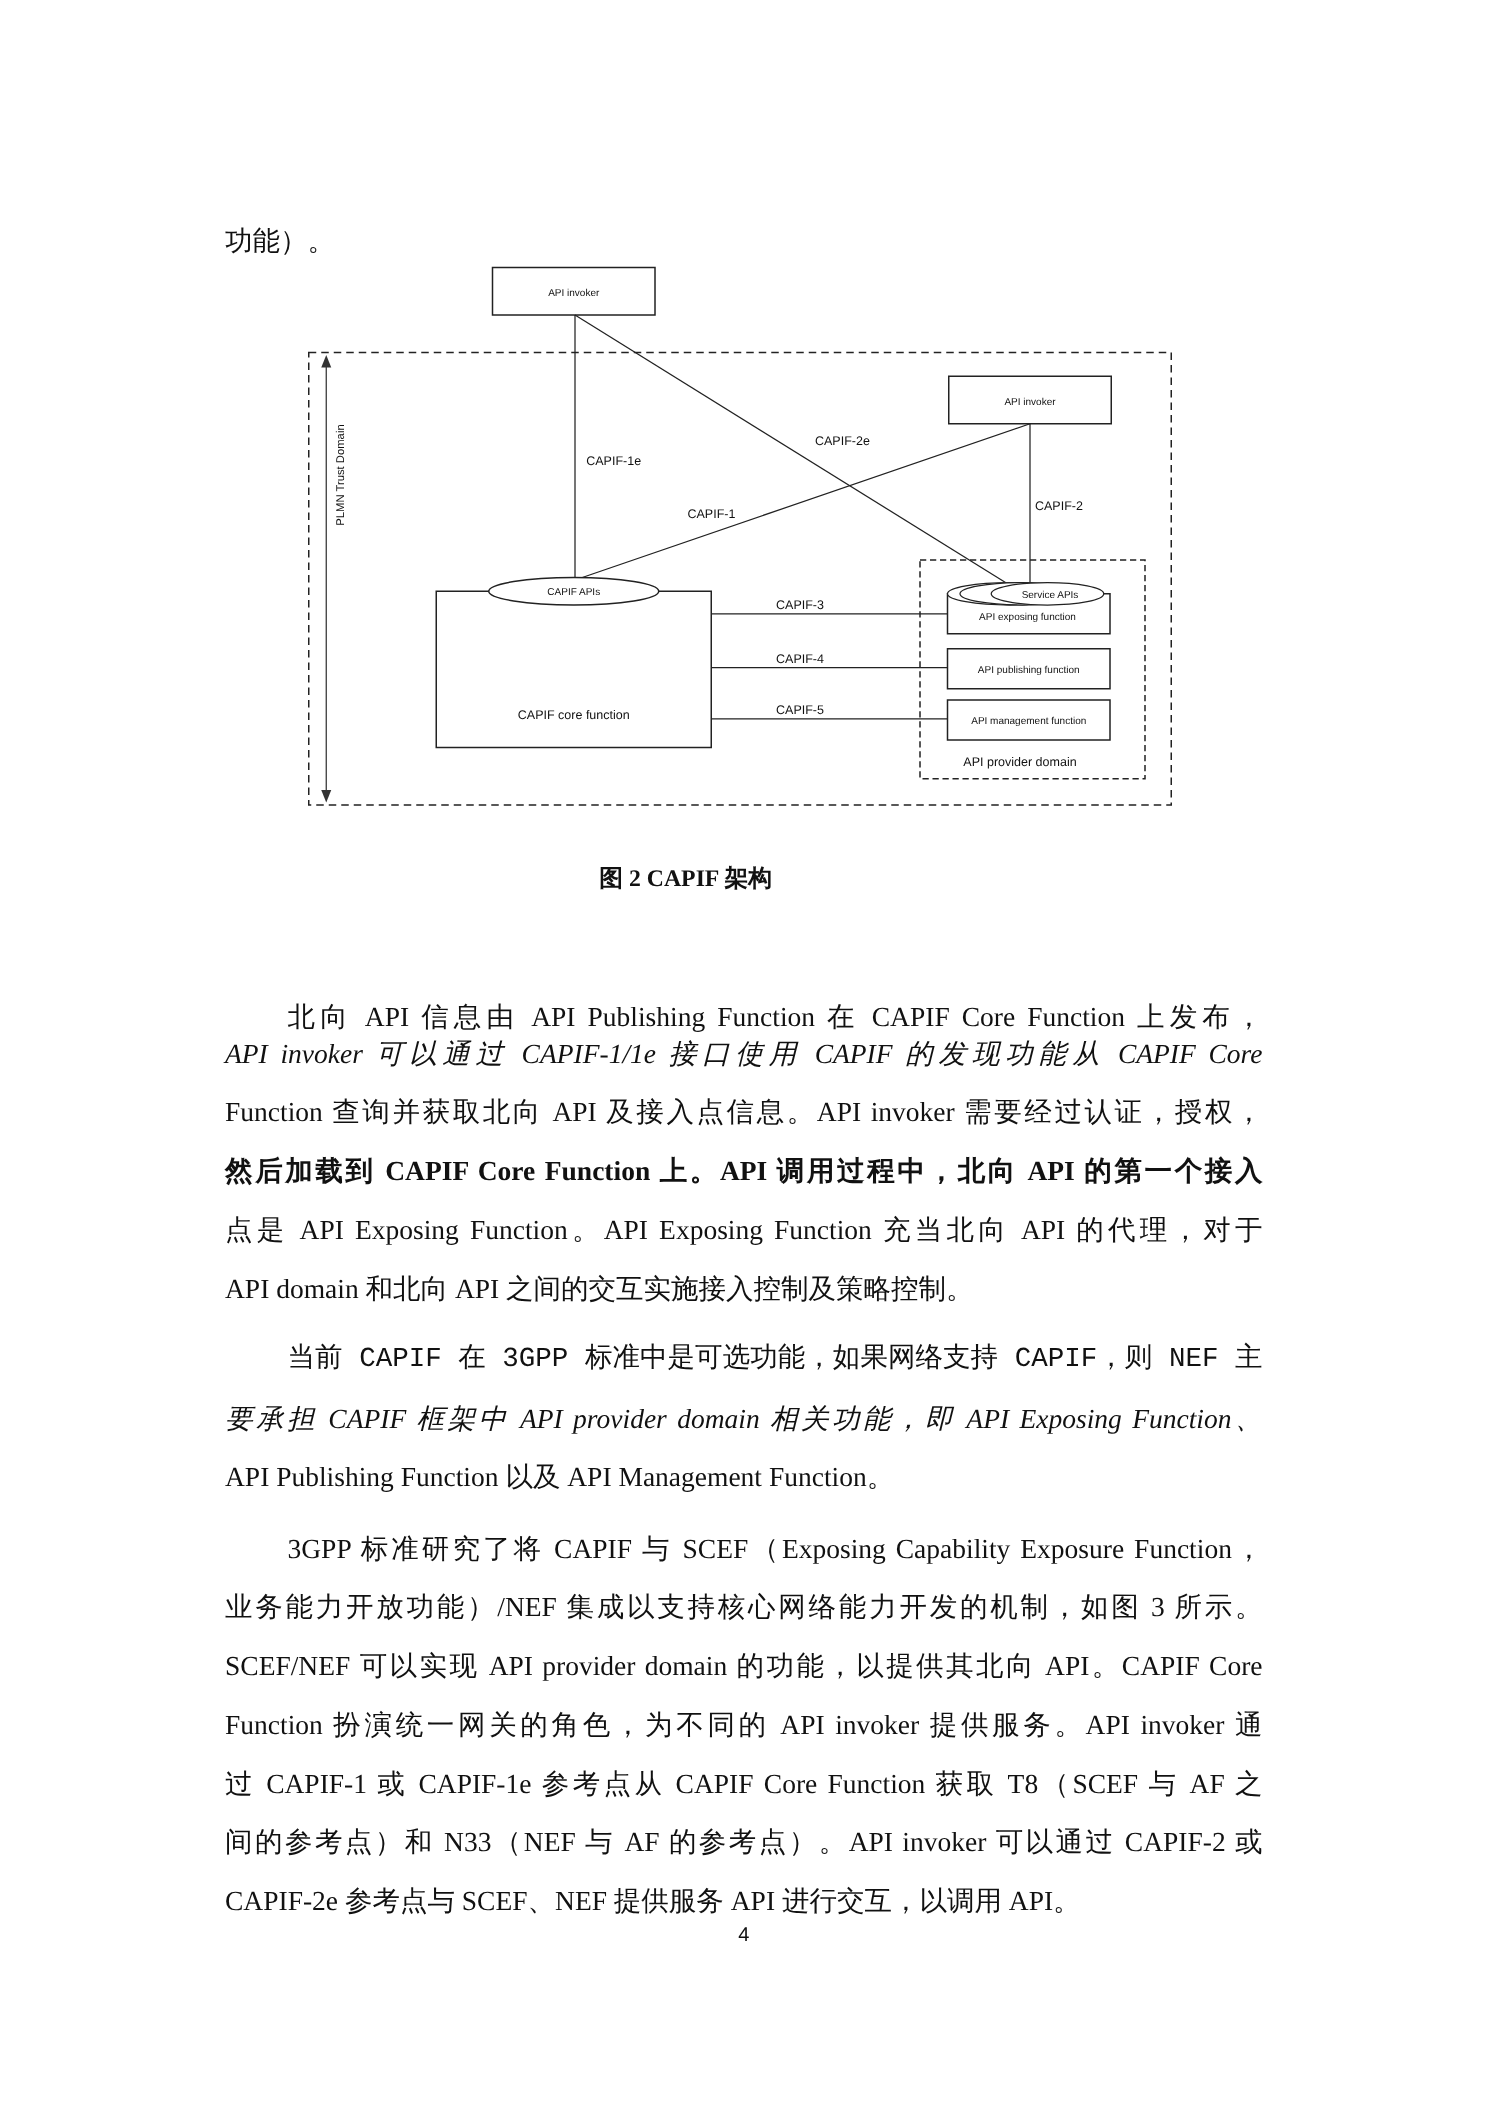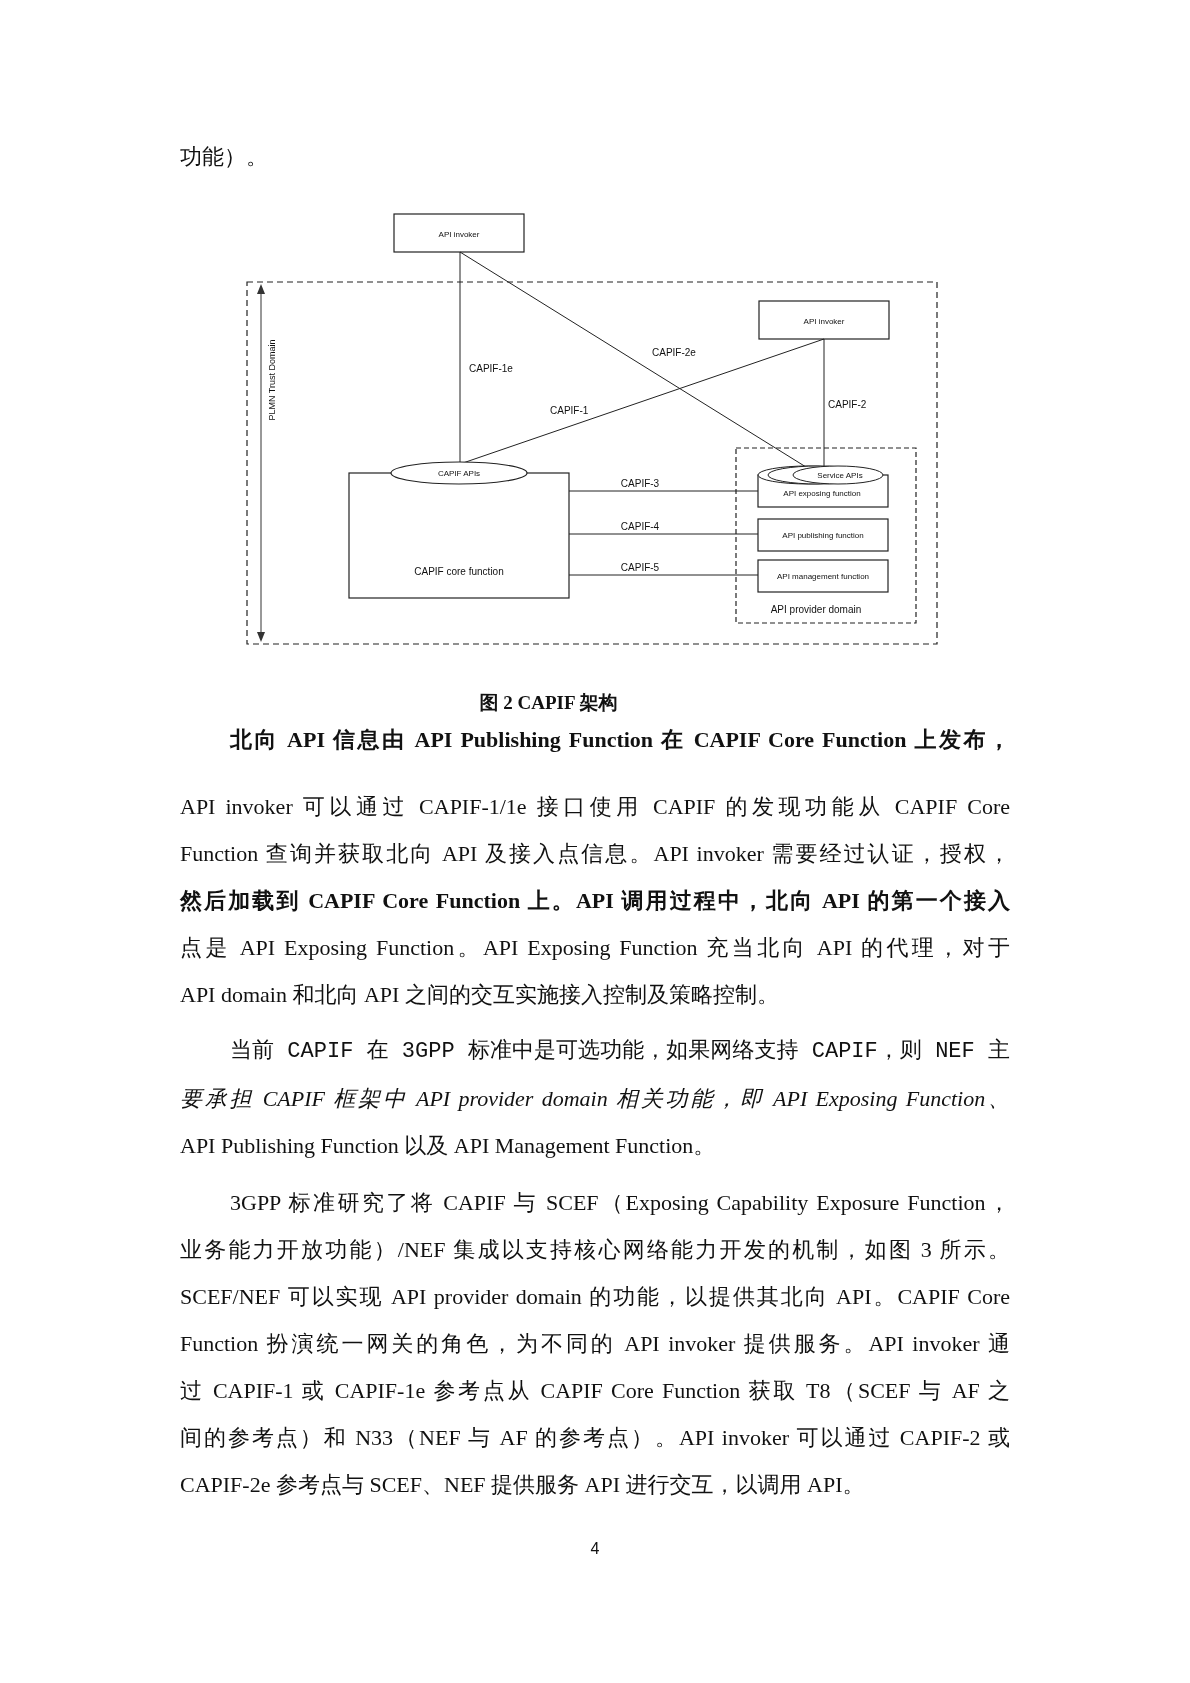--- a/index.html
+++ b/index.html
@@ -1,19 +1,19 @@
 <!DOCTYPE html>
 <html><head>
 <meta charset="utf-8">
 <style>
   html, body { margin:0; padding:0; background:#ffffff; }
   body { width:1190px; height:1683px; position:relative; overflow:hidden;
          font-family:"Liberation Serif","DejaVu Serif",serif; color:#111; }
   .line { position:absolute; left:180px; width:830px; font-size:22px; line-height:30px;
-          white-space:nowrap; text-align:justify; text-align-last:justify; }
+          white-space:nowrap; text-align:justify; text-align-last:justify;margin-top:36px; }
   .line.last { text-align-last:left; }
   .line.indent { left:230px; width:780px; }
   .caption { position:absolute; left:0; width:1097px; top:690px; text-align:center;
              font-size:19px; font-weight:bold; }
   .pagenum { position:absolute; left:0; width:1190px; top:1540px; text-align:center;
              font-size:16px; font-family:"Liberation Sans","DejaVu Sans",sans-serif; }
   #diagram { position:absolute; left:0; top:0; }
   .dtext { font-family:"Liberation Sans","DejaVu Sans",sans-serif; fill:#111; }
 </style>
 </head>
@@ -71,22 +71,22 @@
   <line x1="569" y1="534" x2="758" y2="534" stroke="#222" stroke-width="1"></line>
   <line x1="569" y1="575" x2="758" y2="575" stroke="#222" stroke-width="1"></line>
   <text class="dtext" x="640" y="487" font-size="10" text-anchor="middle">CAPIF-3</text>
   <text class="dtext" x="640" y="530" font-size="10" text-anchor="middle">CAPIF-4</text>
   <text class="dtext" x="640" y="571" font-size="10" text-anchor="middle">CAPIF-5</text>
 </svg>
 
 <div class="caption">图 2 CAPIF 架构</div>
 
 <div>
-  <div class="line indent" style="top:725px;font-weight:bold;">北向 API 信息由 API Publishing Function 在 CAPIF Core Function 上发布，</div>
-  <div class="line" style="top:792px;">API invoker 可以通过 CAPIF-1/1e 接口使用 CAPIF 的发现功能从 CAPIF Core</div>
+  <div class="line indent" style="top:763px;">北向 API 信息由 API Publishing Function 在 CAPIF Core Function 上发布，</div>
+  <div class="line" style="top:792px;font-style:italic;">API invoker 可以通过 CAPIF-1/1e 接口使用 CAPIF 的发现功能从 CAPIF Core</div>
   <div class="line" style="top:839px;">Function 查询并获取北向 API 及接入点信息。API invoker 需要经过认证，授权，</div>
   <div class="line" style="top:886px;font-weight:bold;">然后加载到 CAPIF Core Function 上。API 调用过程中，北向 API 的第一个接入</div>
   <div class="line" style="top:933px;">点是 API Exposing Function。API Exposing Function 充当北向 API 的代理，对于</div>
   <div class="line last" style="top:980px;">API domain 和北向 API 之间的交互实施接入控制及策略控制。</div>
 </div>
 
 <div>
   <div class="line indent" style="top:1037px;font-family:Liberation Mono, monospace;">当前 CAPIF 在 3GPP 标准中是可选功能，如果网络支持 CAPIF，则 NEF 主</div>
   <div class="line" style="top:1084px;font-style:italic;">要承担 CAPIF 框架中 API provider domain 相关功能，即 API Exposing Function、</div>
   <div class="line last" style="top:1131px;">API Publishing Function 以及 API Management Function。</div>

